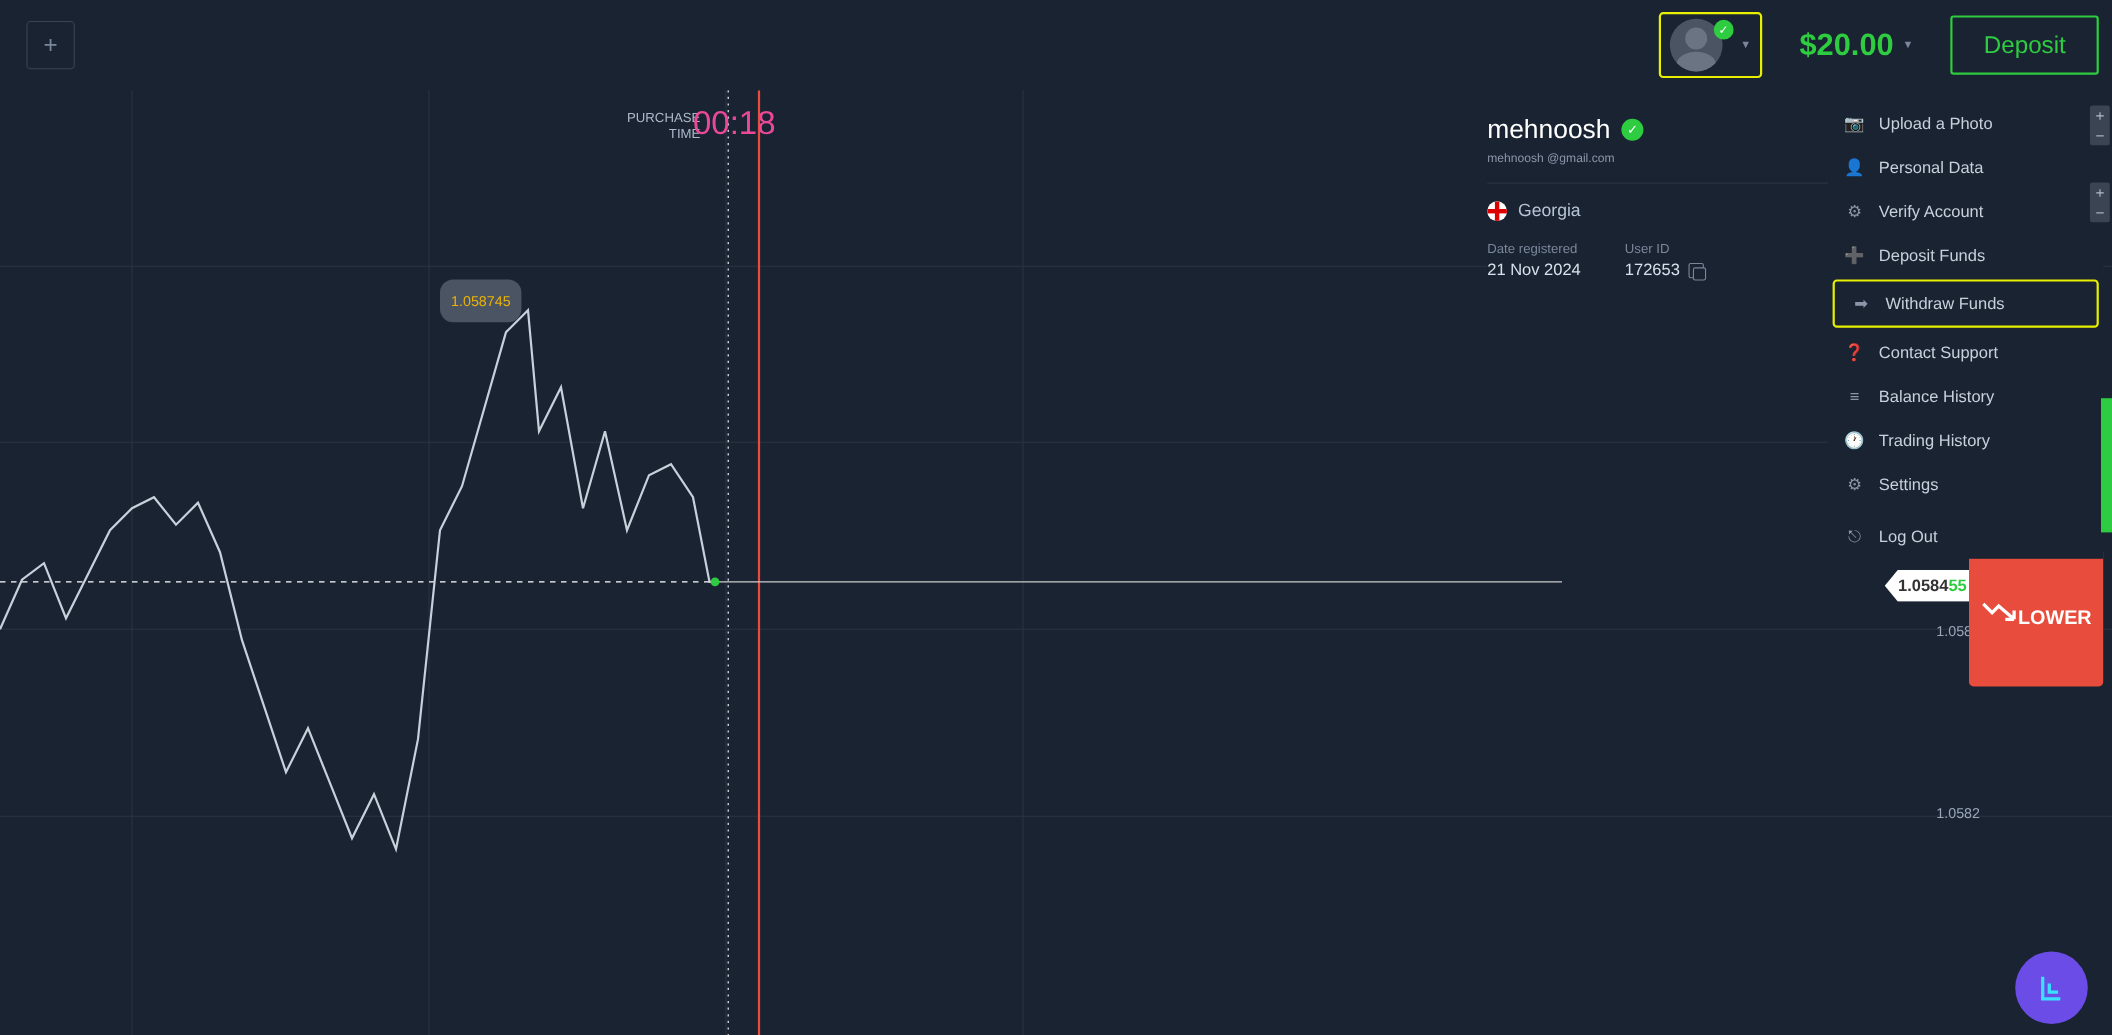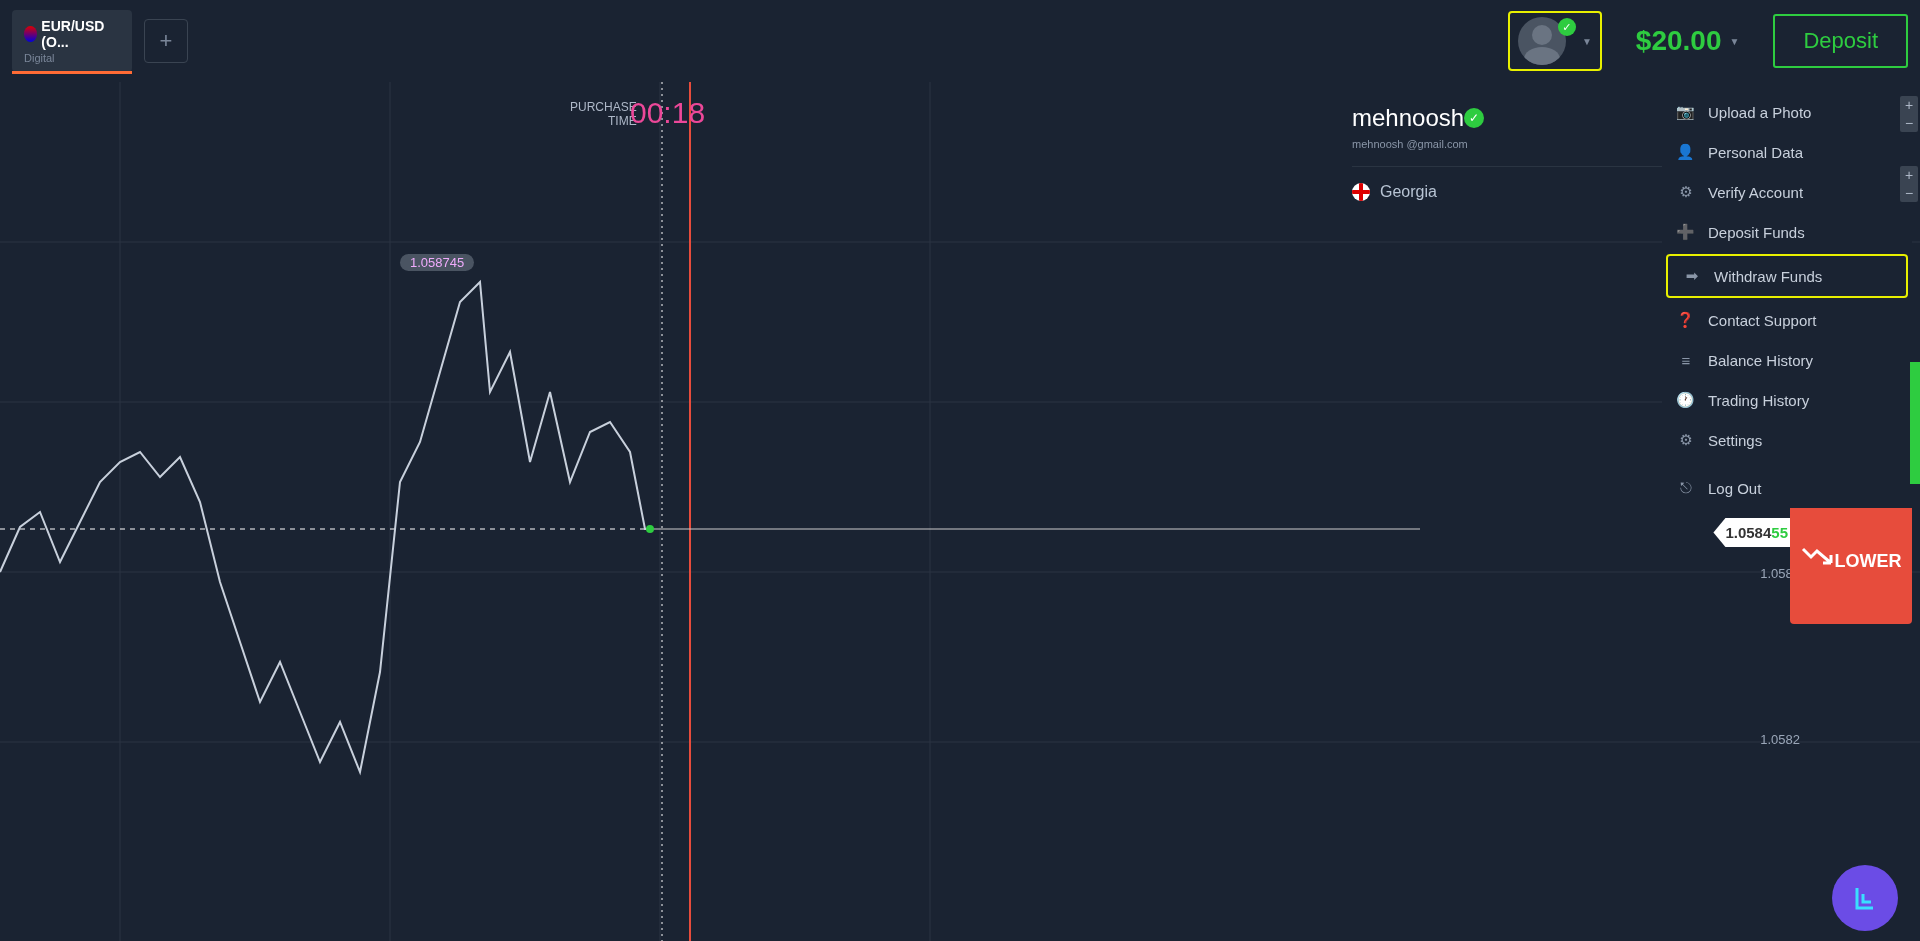--- a/index.html
+++ b/index.html
@@ -17,29 +17,29 @@
 .avatar::before{content:'';width:20px;height:20px;border-radius:50%;background:#6a7482;position:absolute;top:8px}
 .avatar::after{content:'';width:36px;height:24px;border-radius:50% 50% 0 0;background:#6a7482;position:absolute;bottom:-6px}
 .check-badge{width:18px;height:18px;border-radius:50%;background:#2ecc40;color:#fff;font-size:11px;display:flex;align-items:center;justify-content:center;margin-left:-8px;margin-top:-28px;z-index:2}
 .chev{color:#7a8699;margin-left:6px;font-size:10px}
 .balance{color:#2ecc40;font-size:28px;font-weight:bold;margin:0 34px;display:flex;align-items:center}
 .deposit-btn{border:2px solid #2ecc40;color:#2ecc40;background:transparent;padding:12px 28px;font-size:22px;border-radius:3px;cursor:pointer}
 .chart-area{position:absolute;left:0;top:82px;right:0;bottom:0}
 .grid line{stroke:#2a3442;stroke-width:1}
 .purchase-label{position:absolute;left:570px;top:100px;text-align:right;color:#aeb8c8;font-size:12px;line-height:1.2}
 .purchase-time{position:absolute;left:630px;top:96px;color:#ec4899;font-size:30px}
-.peak-label{position:absolute;left:400px;top:254px;background:#4a5462;color:#f0abfc;padding:1px 10px;border-radius:12px;font-size:13px}
+.peak-label{position:absolute;left:400px;top:254px;background:#4a5462;color:#eab308;padding:12px 10px;border-radius:12px;font-size:13px}
 .price-tag{position:absolute;right:120px;top:518px;background:#fff;color:#333;padding:6px 12px;font-size:15px;font-weight:bold;clip-path:polygon(12px 0,100% 0,100% 100%,12px 100%,0 50%)}
 .price-tag .hl{color:#2ecc40}
 .axis-label{position:absolute;right:120px;color:#9aa6b8;font-size:13px}
 .lower-btn{position:absolute;right:8px;top:498px;width:122px;height:126px;background:#e74c3c;color:#fff;display:flex;flex-direction:row;align-items:center;justify-content:center;border-radius:4px;cursor:pointer}
 .lower-btn svg{margin-bottom:8px}
 .lower-btn span{font-size:18px;font-weight:bold}
 .profile-panel{position:absolute;right:258px;top:92px;width:310px;background:#1a2332;padding:12px 0}
-.pname{color:#fff;font-size:24px;display:flex;align-items:center;gap:0}
+.pname{color:#fff;font-size:24px;display:flex;align-items:center;gap:10px}
 .pname .ck{width:20px;height:20px;border-radius:50%;background:#2ecc40;color:#fff;font-size:12px;display:flex;align-items:center;justify-content:center}
 .pemail{color:#8a96a8;font-size:11px;margin-top:6px}
 .divider{height:1px;background:#2a3442;margin:16px 0}
 .country{display:flex;align-items:center;gap:10px;color:#b8c4d4;font-size:16px}
 .geo-flag{width:18px;height:18px;border-radius:50%;background:#fff;position:relative;overflow:hidden}
 .geo-flag::before{content:'';position:absolute;left:0;right:0;top:7px;height:4px;background:#d00}
 .geo-flag::after{content:'';position:absolute;top:0;bottom:0;left:7px;width:4px;background:#d00}
 .meta{display:flex;gap:40px;margin-top:18px}
 .meta-lbl{color:#7a8699;font-size:12px}
 .meta-val{color:#d8e0ec;font-size:15px;margin-top:4px;display:flex;align-items:center;gap:8px}
@@ -51,27 +51,20 @@
 .mi-icon{width:20px;height:20px;display:flex;align-items:center;justify-content:center;color:#8a96a8}
 .zoom-ctrl{position:absolute;right:2px;width:18px;background:#3a4452;display:flex;flex-direction:column;border-radius:2px}
 .zoom-ctrl div{height:18px;display:flex;align-items:center;justify-content:center;color:#aeb8c8;font-size:14px;cursor:pointer}
 .green-bar{position:absolute;right:0;top:362px;width:10px;height:122px;background:#2ecc40}
 .logo-badge{position:absolute;right:22px;bottom:10px;width:66px;height:66px;border-radius:50%;background:#6b4ce6;display:flex;align-items:center;justify-content:center}
 </style>
 </head>
 <body>
 
 <div class="topbar">
-  <div class="sym-tab">
-    <div style="display:flex;align-items:center">
-        <span class="flag"></span>
-        <span class="sym-name">EUR/USD (O...</span>
-      </div>
-    <div class="sym-type">Digital</div>
-  </div>
   <div class="add-tab">+</div>
   <div class="spacer"></div>
   <div class="avatar-box">
     <div class="avatar"></div>
     <div class="check-badge">✓</div>
     <span class="chev">▼</span>
   </div>
   <div class="balance">
       <span>$20.00</span>
       <span class="chev" style="margin-left:8px">▼</span>
@@ -119,20 +112,33 @@
   <div class="pname">
       <span>mehnoosh</span>
       <span class="ck">✓</span>
     </div>
   <div class="pemail">mehnoosh        @gmail.com</div>
   <div class="divider"></div>
   <div class="country">
       <span class="geo-flag"></span>
       <span>Georgia</span>
     </div>
+  <div class="meta">
+    <div>
+      <div class="meta-lbl">Date registered</div>
+      <div class="meta-val">21 Nov 2024</div>
+    </div>
+    <div>
+      <div class="meta-lbl">User ID</div>
+      <div class="meta-val">
+          <span>172653</span>
+          <span class="copy-icon"></span>
+        </div>
+    </div>
+  </div>
 </div>
 
 <div class="menu-panel">
   <div class="menu-item">
       <span class="mi-icon">📷</span>
       <span>Upload a Photo</span>
     </div>
   <div class="menu-item">
       <span class="mi-icon">👤</span>
       <span>Personal Data</span>

